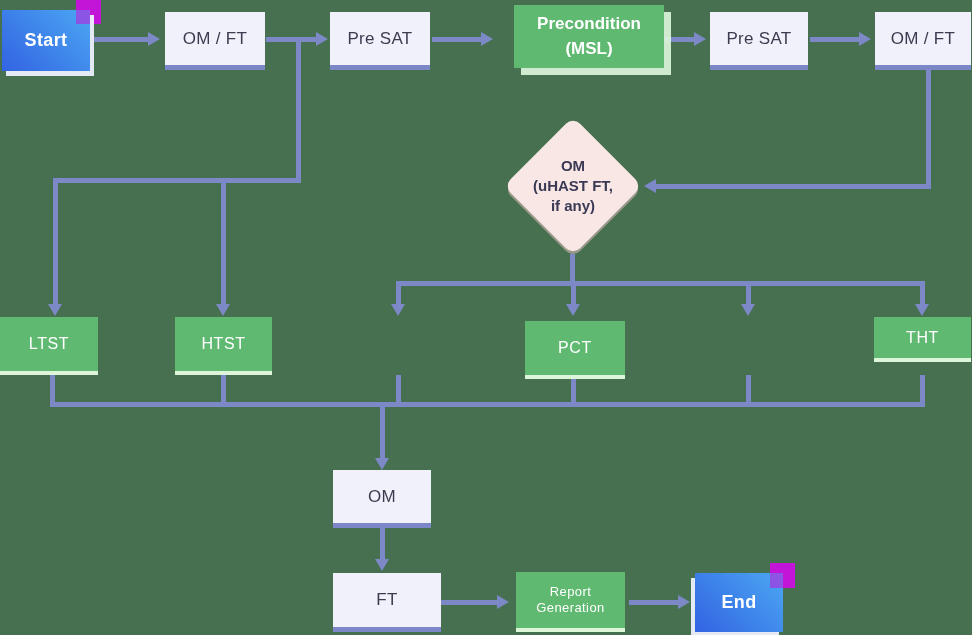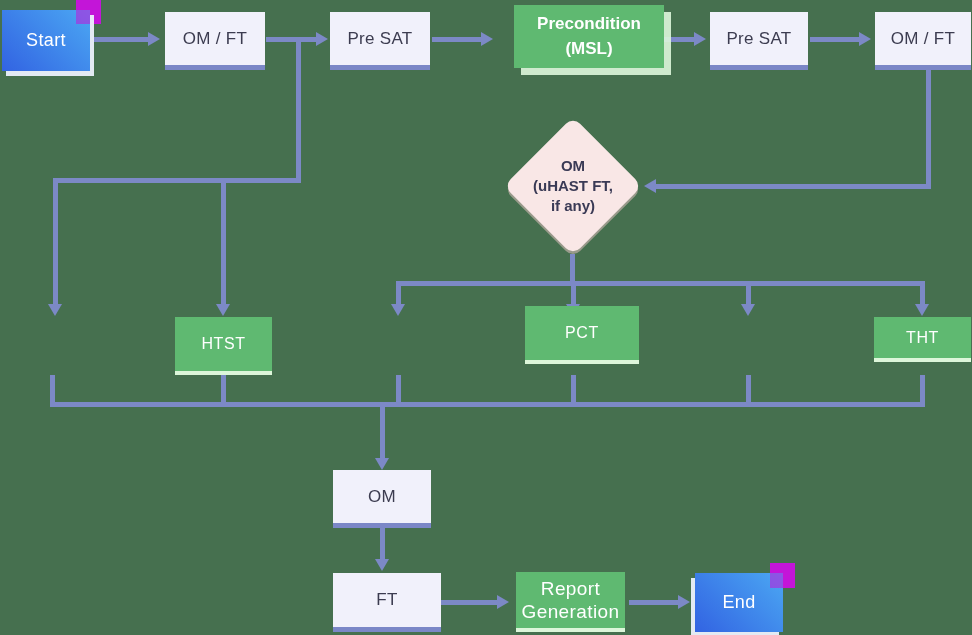--- a/index.html
+++ b/index.html
@@ -23,23 +23,23 @@
   .node{position:absolute;display:flex;flex-direction:column;align-items:center;justify-content:center;
         text-align:center;box-sizing:border-box;z-index:2;}
   .lbl{display:block;}
 
   .process{background:var(--process-box-bg);border-bottom:5px solid var(--process-box-edge);
            color:var(--text-dark);font-size:17px;font-weight:500;letter-spacing:.3px;}
   .green{background:var(--green-box-bg);border-bottom:4px solid var(--green-box-edge);
          color:var(--text-light);font-size:16px;font-weight:500;letter-spacing:.6px;}
   .precond{background:var(--green-box-bg);color:var(--text-light);font-weight:700;font-size:17px;
            line-height:1.45;box-shadow:7px 7px 0 rgba(222,247,219,.9);border-bottom:none;}
-  .report{font-size:19px;line-height:1.22;letter-spacing:.4px;}
+  .report{font-size:13px;line-height:1.22;letter-spacing:.4px;}
   .terminal{background:linear-gradient(225deg,var(--terminal-gradient-start),var(--terminal-gradient-end));
-            color:var(--text-light);font-weight:400;font-size:18px;letter-spacing:.4px;}
+            color:var(--text-light);font-weight:700;font-size:18px;letter-spacing:.4px;}
   .terminal-start{box-shadow:4px 5px 0 rgba(236,240,252,.95);}
   .terminal-end{box-shadow:-4px 5px 0 rgba(236,240,252,.95);}
 
   .decision-wrap{position:absolute;z-index:2;}
   .decision-shape{position:absolute;left:19px;top:19px;width:98px;height:98px;background:var(--decision-bg);
                   transform:rotate(45deg);border-radius:10px;box-shadow:2px 2px 0 rgba(223,190,190,.55);}
   .decision-label{position:absolute;inset:0;display:flex;flex-direction:column;align-items:center;justify-content:center;
                   color:#3A3A55;font-weight:700;font-size:15px;line-height:1.32;z-index:2;}
 
   .conn{position:absolute;background:var(--connector);z-index:1;}
@@ -140,24 +140,27 @@
 
   <div class="decision-wrap" style="left:505px;top:118px;width:136px;height:136px">
     <div class="decision-shape"></div>
     <div class="decision-label">
       <span>OM</span>
       <span>(uHAST FT,</span>
       <span>if any)</span>
     </div>
   </div>
 
+  <div class="node green" style="left:0;top:317px;width:98px;height:58px">
+    <span class="lbl">LTST</span>
+  </div>
   <div class="node green" style="left:175px;top:317px;width:97px;height:58px">
     <span class="lbl">HTST</span>
   </div>
-  <div class="node green" style="left:525px;top:306px;width:114px;height:58px">
+  <div class="node green" style="left:525px;top:321px;width:100px;height:58px">
     <span class="lbl">PCT</span>
   </div>
   <div class="node green" style="left:874px;top:317px;width:97px;height:45px">
     <span class="lbl">THT</span>
   </div>
 
   <div class="node process" style="left:333px;top:470px;width:98px;height:58px">
     <span class="lbl">OM</span>
   </div>
 

